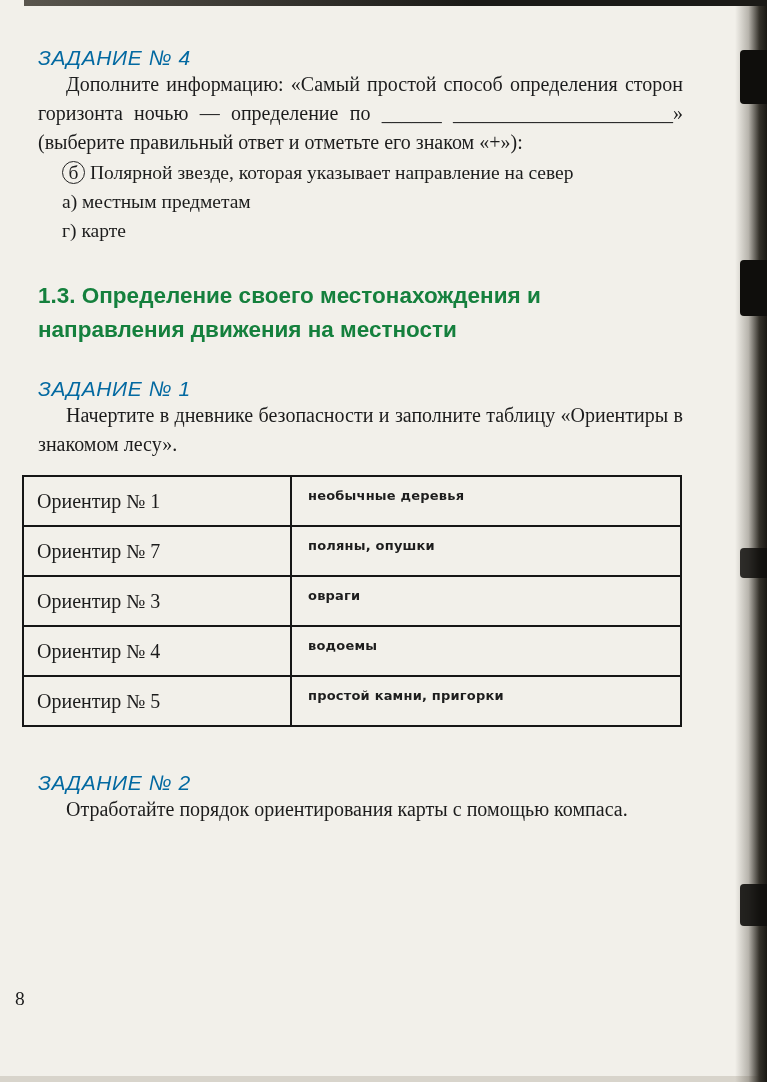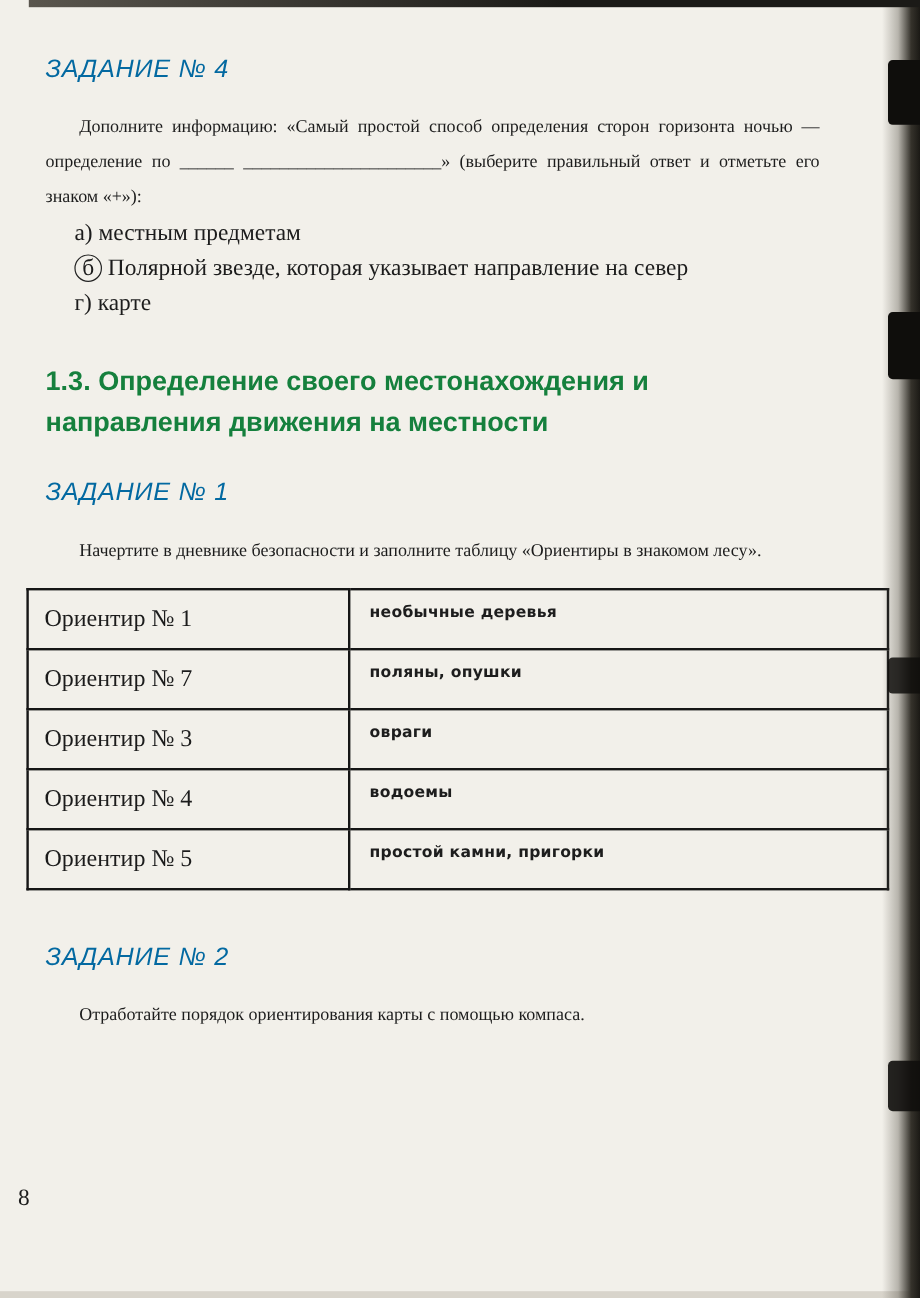--- a/index.html
+++ b/index.html
@@ -16,23 +16,23 @@
 
   .task-heading {
     font-family: "Liberation Sans", sans-serif;
     font-style: italic; font-weight: normal;
     font-size: 21px; letter-spacing: 0.6px; color: #0369a1;
   }
   .task-heading.mt-task1 { margin-top: 30px; }
   .task-heading.mt-task2 { margin-top: 44px; }
 
   .body {
-    font-size: 15px; line-height: 29px;
+    font-size: 20px; line-height: 29px;
     text-align: justify; text-indent: 28px;
-    margin-top: 22px;
+    margin-top: 0;
   }
 
   .options { margin-top: 1px; }
   .option {
     font-size: 19.5px; line-height: 29px;
     text-align: justify; text-indent: 24px;
   }
   .circled {
     display: inline-block; width: 23px; height: 23px;
     line-height: 21px; text-align: center; text-indent: 0;
@@ -41,21 +41,21 @@
   }
 
   .section-heading {
     font-family: "Liberation Sans", sans-serif;
     font-weight: bold; font-size: 22.5px; line-height: 34px;
     margin-top: 34px; color: #15803d; max-width: 640px;
   }
 
   .orient-table {
     border-collapse: collapse; table-layout: fixed;
-    width: 719px; margin: 16px 0 0 -16px;
+    width: 660px; margin: 16px 0 0 -16px;
     background: transparent;
   }
   .orient-table td { border: 2px solid #161616; }
   td.row-label {
     width: 268px; height: 50px;
     font-size: 20px; vertical-align: middle;
     padding: 4px 8px 4px 13px;
   }
   td.row-value {
     font-family: "DejaVu Sans", sans-serif;
@@ -109,22 +109,22 @@
 <div class="scan-blob blob-4"></div>
 <div class="edge-bottom"></div>
 
 <div class="content">
 
   <h2 class="task-heading">ЗАДАНИЕ № 4</h2>
 
   <p class="body">Дополните информацию: «Самый простой способ определения сторон горизонта ночью — определение по ______ ______________________» (выберите правильный ответ и отметьте его знаком «+»):</p>
 
   <div class="options">
+    <p class="option"><span class="circled">б</span>&nbsp;<span>Полярной звезде, которая указывает направление на север</span></p>
     <p class="option"><span>а)</span>&nbsp;<span>местным предметам</span></p>
-    <p class="option"><span class="circled">б</span>&nbsp;<span>Полярной звезде, которая указывает направление на север</span></p>
     <p class="option"><span>г)</span>&nbsp;<span>карте</span></p>
   </div>
 
   <h1 class="section-heading">1.3. Определение своего местонахождения и направления движения на местности</h1>
 
   <h2 class="task-heading mt-task1">ЗАДАНИЕ № 1</h2>
 
   <p class="body">Начертите в дневнике безопасности и заполните таблицу «Ориентиры в знакомом лесу».</p>
 
   <table class="orient-table">

